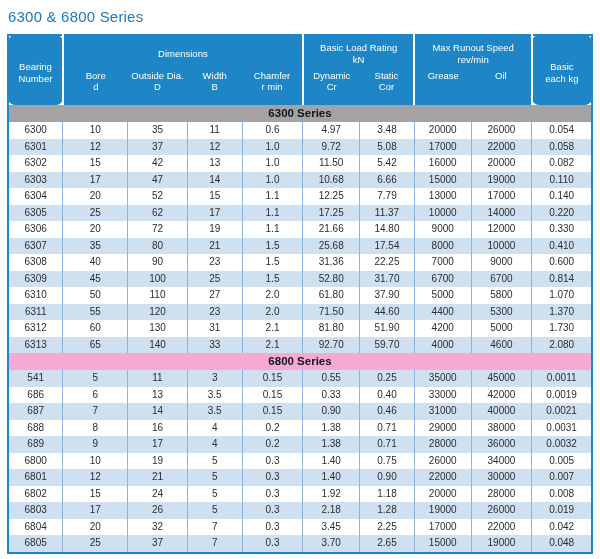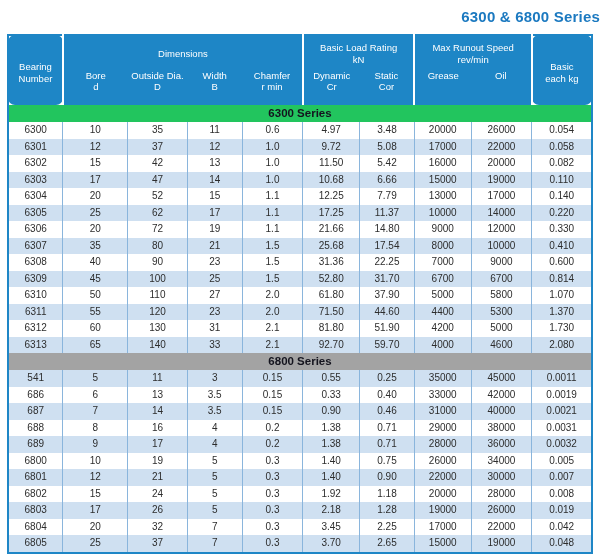--- a/index.html
+++ b/index.html
@@ -15,24 +15,23 @@
   * { box-sizing: border-box; margin: 0; padding: 0; }
   html, body {
     width: 600px; height: 559px;
     background: #ffffff;
     font-family: "Liberation Sans", sans-serif;
     overflow: hidden;
   }
   .page-title {
     margin: 8px 0 9px 8px;
     font-size: 15px;
-    font-weight: bold;
+    font-weight: normal;
     color: var(--title-color);
     letter-spacing: 0.2px;
-    text-align: right;
   }
   table.spec-table {
     width: 586px;
     margin-left: 7px;
     border-collapse: collapse;
     table-layout: fixed;
     border: 2px solid var(--border-blue);
   }
   col.c-bearing { width: 9.4%; }
   col.c-bore    { width: 11.1%; }
@@ -125,21 +124,21 @@
       <th>Dynamic
 Cr</th>
       <th class="group-sep">Static
 Cor</th>
       <th>Grease</th>
       <th class="group-sep">Oil</th>
     </tr>
   </thead>
   <tbody>
       <tr class="section-row">
-        <td colspan="10" style="background: #22c55e;">6300 Series</td>
+        <td colspan="10" style="background: #a3a3a3;">6300 Series</td>
       </tr>
       <tr class="stripe-white">
         <td>6300</td>
         <td>10</td>
         <td>35</td>
         <td>11</td>
         <td>0.6</td>
         <td>4.97</td>
         <td>3.48</td>
         <td>20000</td>
@@ -296,21 +295,21 @@
         <td>140</td>
         <td>33</td>
         <td>2.1</td>
         <td>92.70</td>
         <td>59.70</td>
         <td>4000</td>
         <td>4600</td>
         <td>2.080</td>
       </tr>
       <tr class="section-row">
-        <td colspan="10" style="background: #a3a3a3;">6800 Series</td>
+        <td colspan="10" style="background: #f9a8d4;">6800 Series</td>
       </tr>
       <tr class="stripe-blue">
         <td>541</td>
         <td>5</td>
         <td>11</td>
         <td>3</td>
         <td>0.15</td>
         <td>0.55</td>
         <td>0.25</td>
         <td>35000</td>

